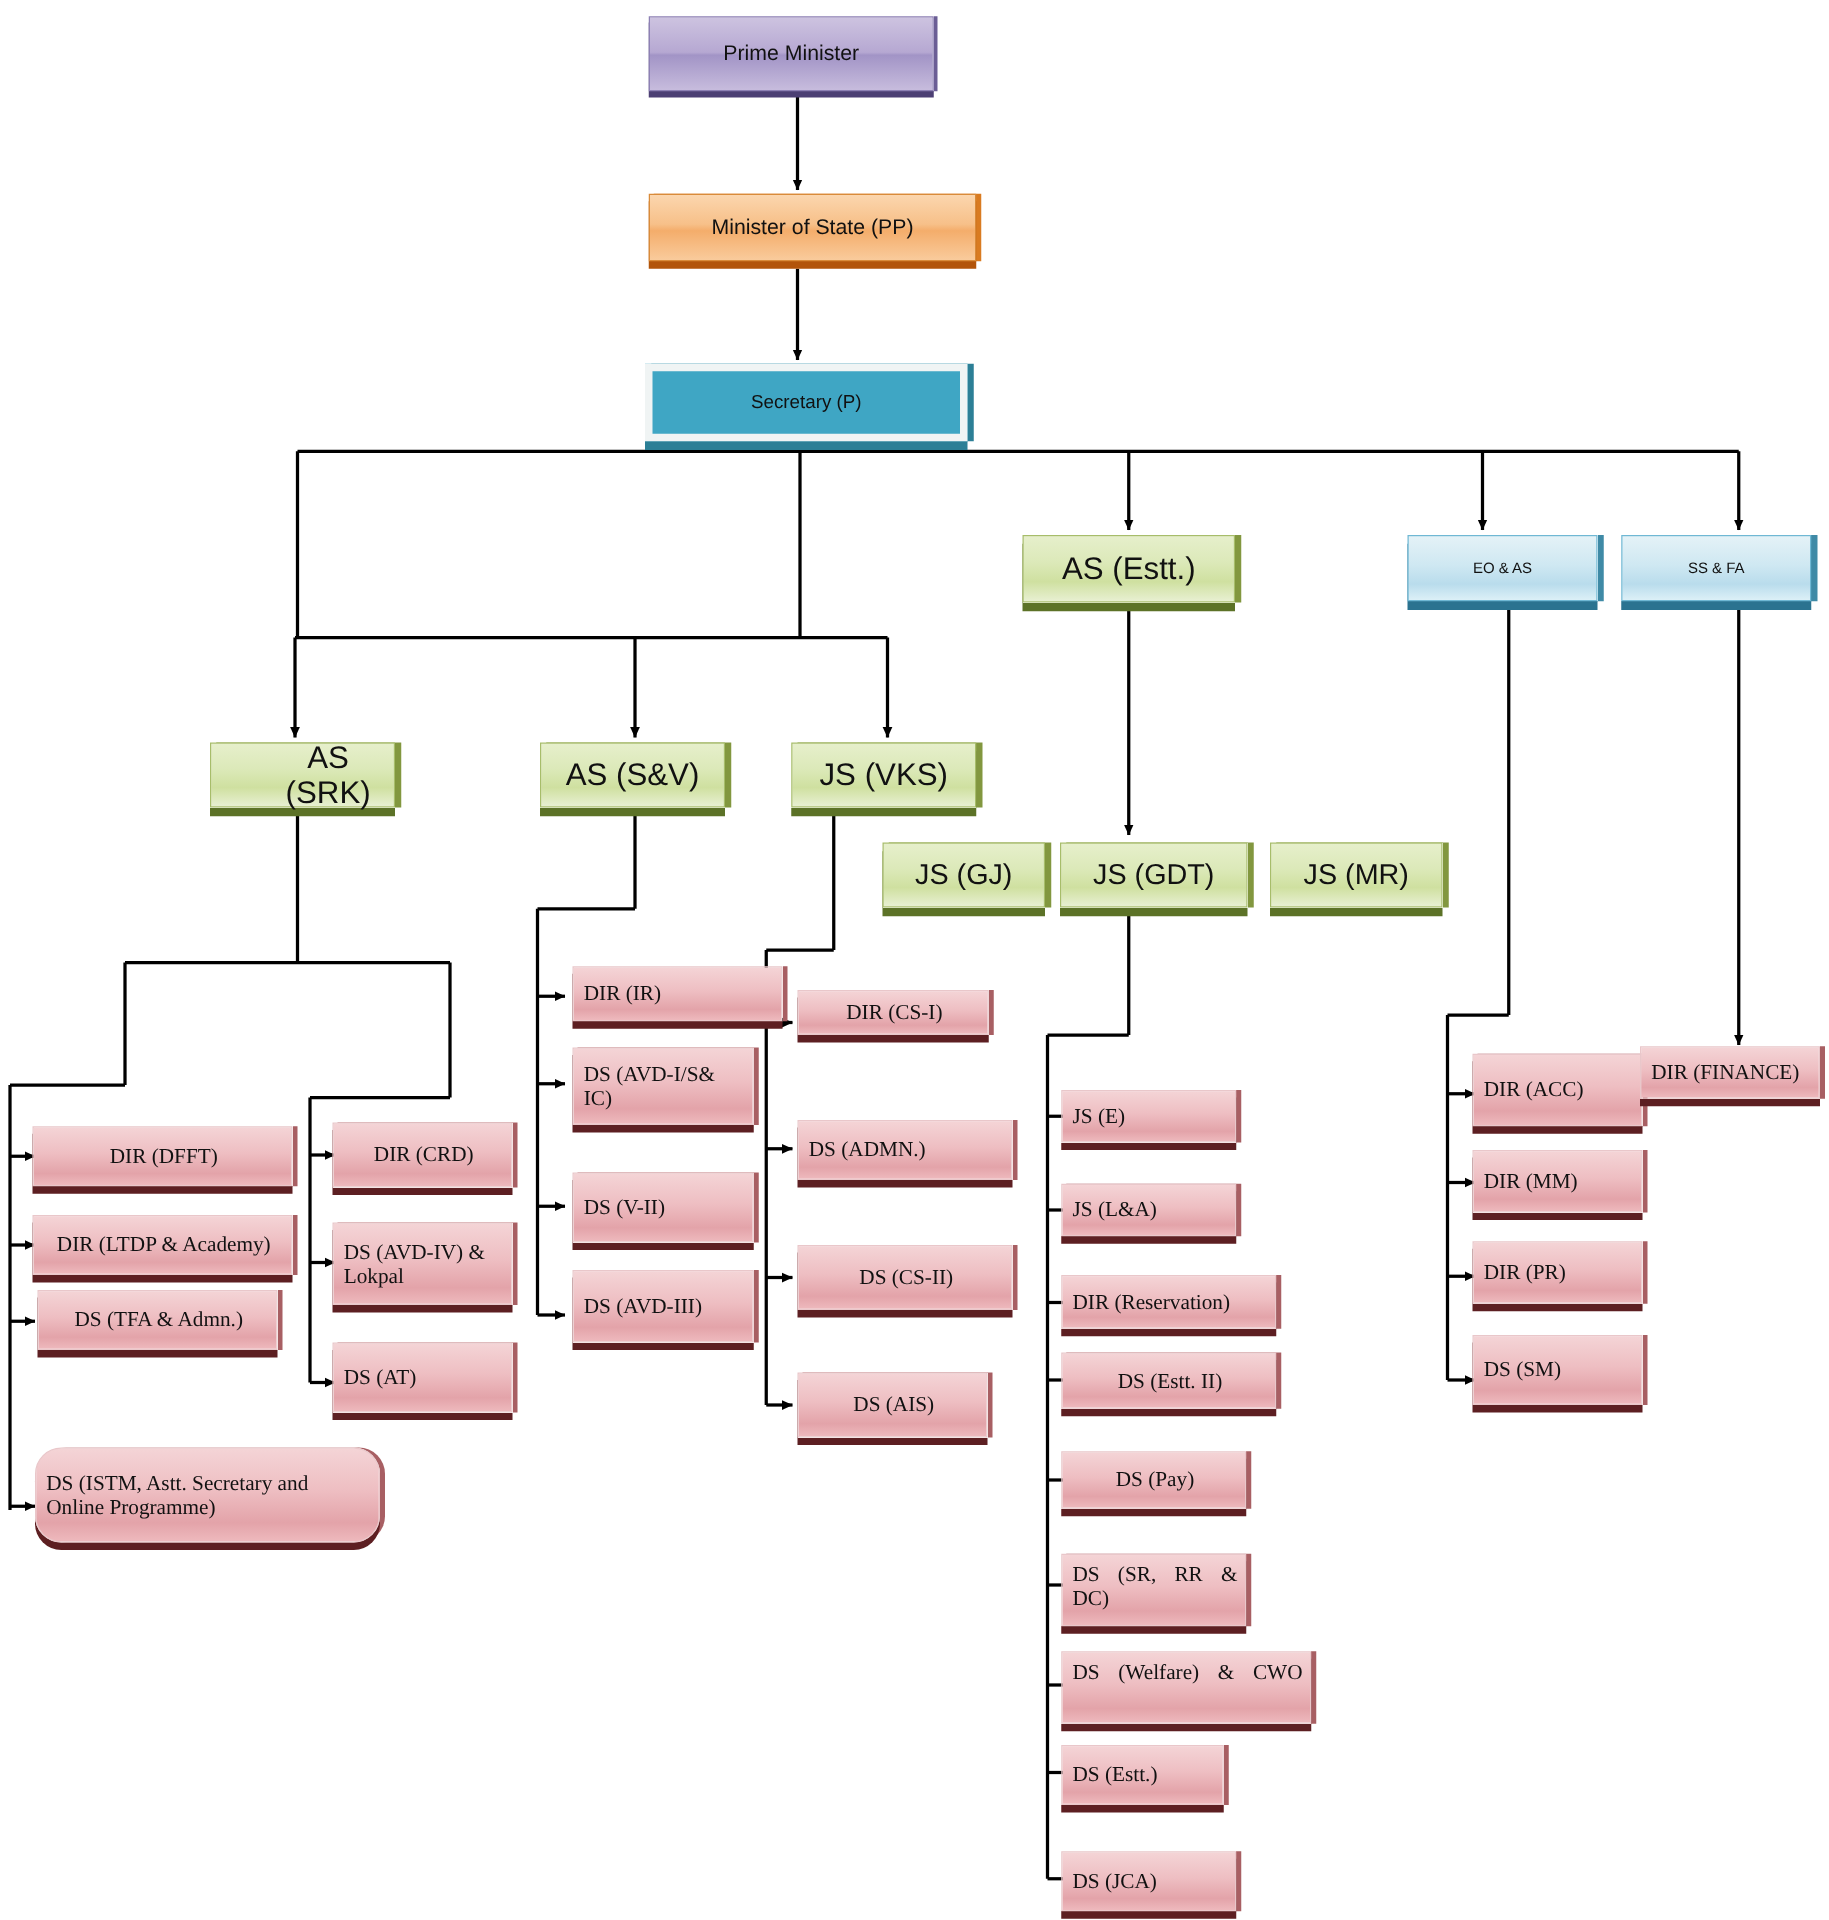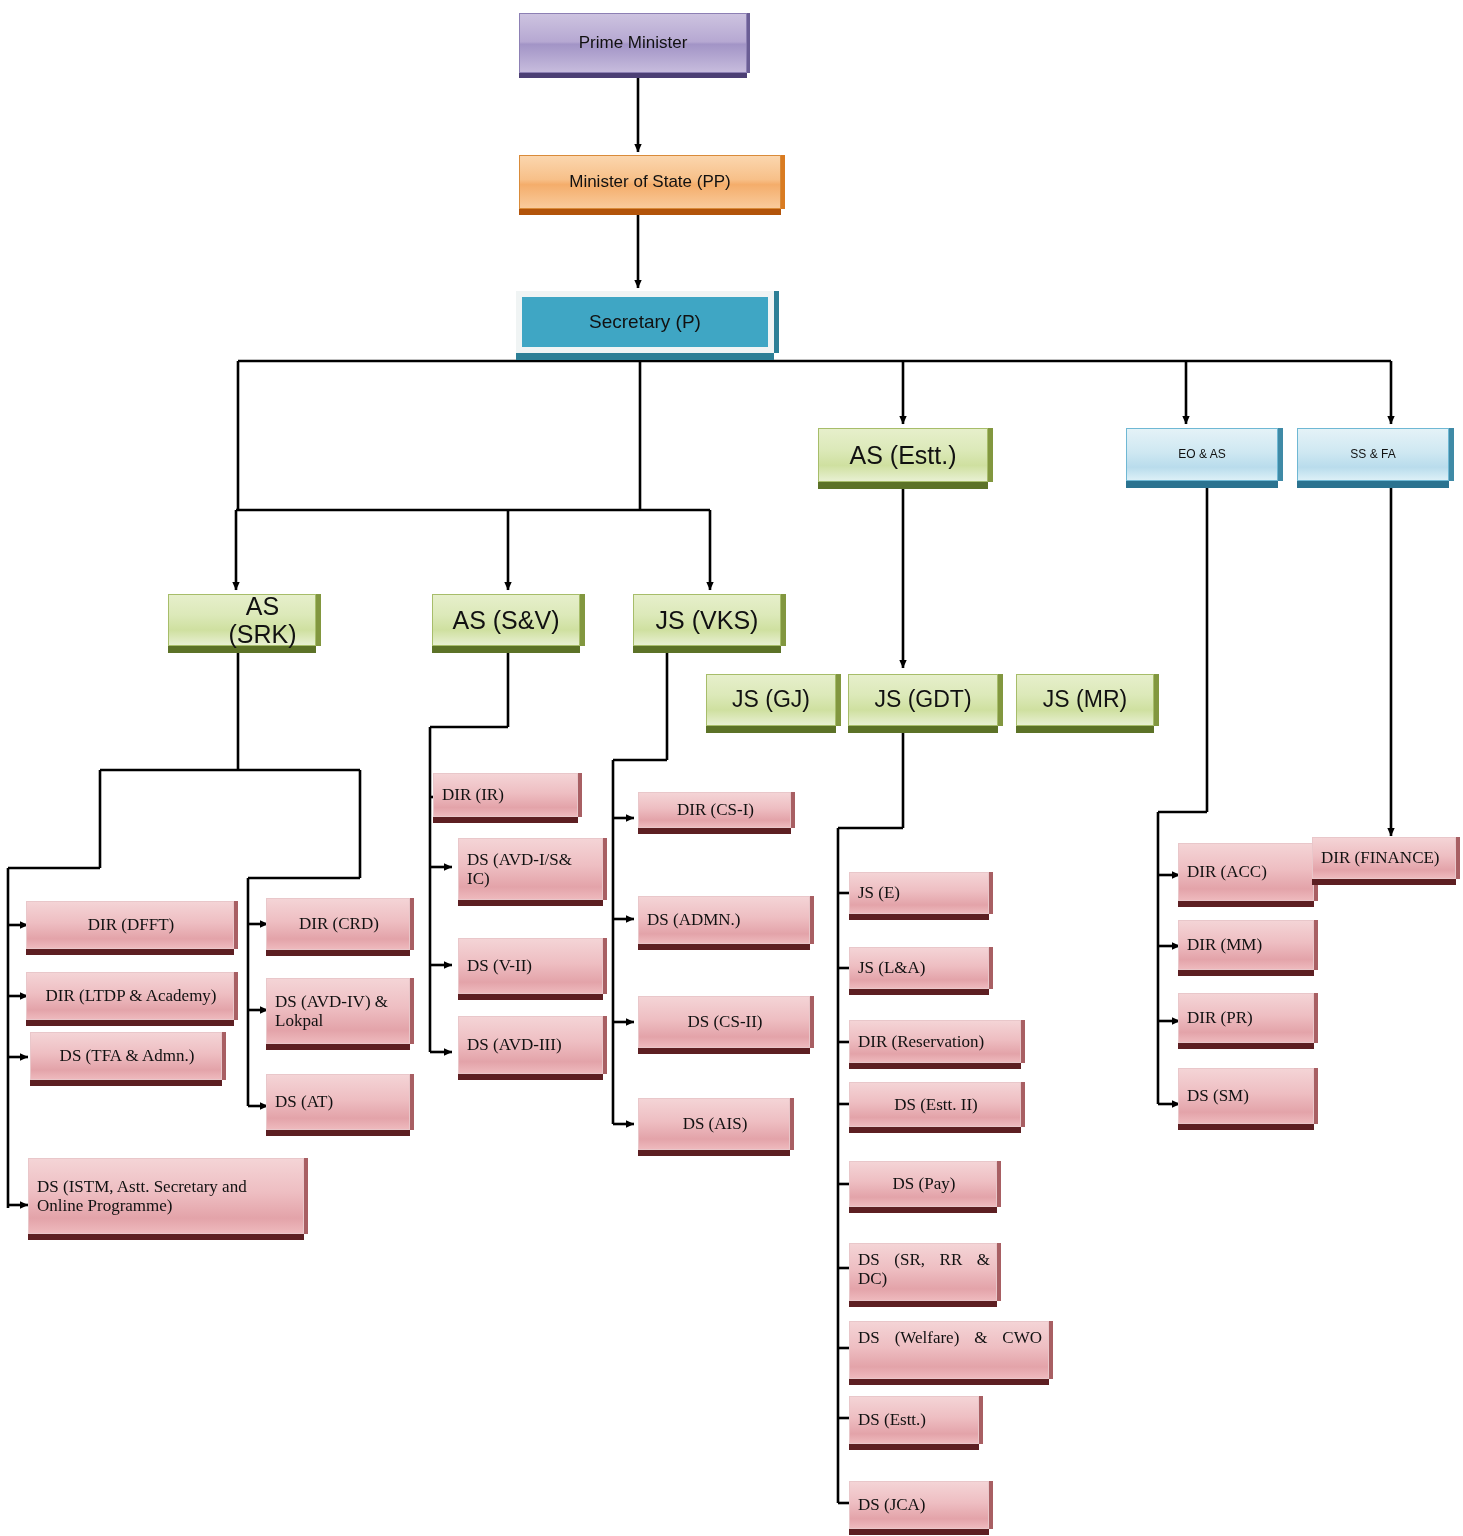--- a/index.html
+++ b/index.html
@@ -47,21 +47,21 @@
   .t-mos {
     background: linear-gradient(180deg, #fbd6ae 0%, #f7c089 45%, #f4ad6b 55%, #f9cb9c 100%);
     border: 1px solid #d98b3a;
     box-shadow: 0 6px 0 0 #b2540a, 4px 0 0 0 #d97b21;
     font-size: 17px;
   }
   .t-sec {
     background: #3fa6c4;
     border: 6px solid #f0f4f4;
     box-shadow: 0 7px 0 0 #2c7f96, 5px 0 0 0 #2c7f96;
-    font-size: 19px;
+    font-size: 15px;
   }
   .t-green {
     background: linear-gradient(180deg, #e6efcb 0%, #dce9b9 40%, #cfe0a0 70%, #e8f0d2 100%);
     border: 1px solid #a7bd6a;
     box-shadow: 0 7px 0 0 #5c7227, 5px 0 0 0 #82973f;
     font-size: 25px;
   }
   .t-green.sm { font-size: 23px; }
   .t-blue {
     background: linear-gradient(180deg, #e4f2f7 0%, #cfe8f2 45%, #b9dcec 75%, #dcf0f7 100%);
@@ -223,37 +223,37 @@
   </div>
 
   <div class="node t-rose ctr" style="left:26px; top:901px; width:208px; height:48px;">
     <span>DIR (DFFT)</span>
   </div>
 
   <div class="node t-rose ctr" style="left:30px; top:1032px; width:192px; height:48px;">
     <span>DS (TFA &amp; Admn.)</span>
   </div>
 
-  <div class="node t-rose" style="left:28px; top:1158px; width:276px; height:76px;">
+  <div class="node t-rose" style="left:28px; top:1158px; width:276px; height:76px;border-radius:21px;">
     <span>DS (ISTM, Astt. Secretary and Online Programme)</span>
   </div>
 
   <div class="node t-rose ctr" style="left:266px; top:898px; width:144px; height:52px;">
     <span>DIR (CRD)</span>
   </div>
 
   <div class="node t-rose" style="left:266px; top:978px; width:144px; height:66px;justify-content:flex-end;">
     <span>DS (AVD-IV) &amp; Lokpal</span>
   </div>
 
   <div class="node t-rose" style="left:266px; top:1074px; width:144px; height:56px;">
     <span>DS (AT)</span>
   </div>
 
-  <div class="node t-rose" style="left:433px; top:773px; width:145px; height:44px;">
+  <div class="node t-rose" style="left:458px; top:773px; width:168px; height:44px;">
     <span>DIR (IR)</span>
   </div>
 
   <div class="node t-rose" style="left:458px; top:838px; width:145px; height:62px;">
     <span>DS  (AVD-I/S&amp; IC)</span>
   </div>
 
   <div class="node t-rose" style="left:458px; top:938px; width:145px; height:56px;">
     <span>DS (V-II)</span>
   </div>

